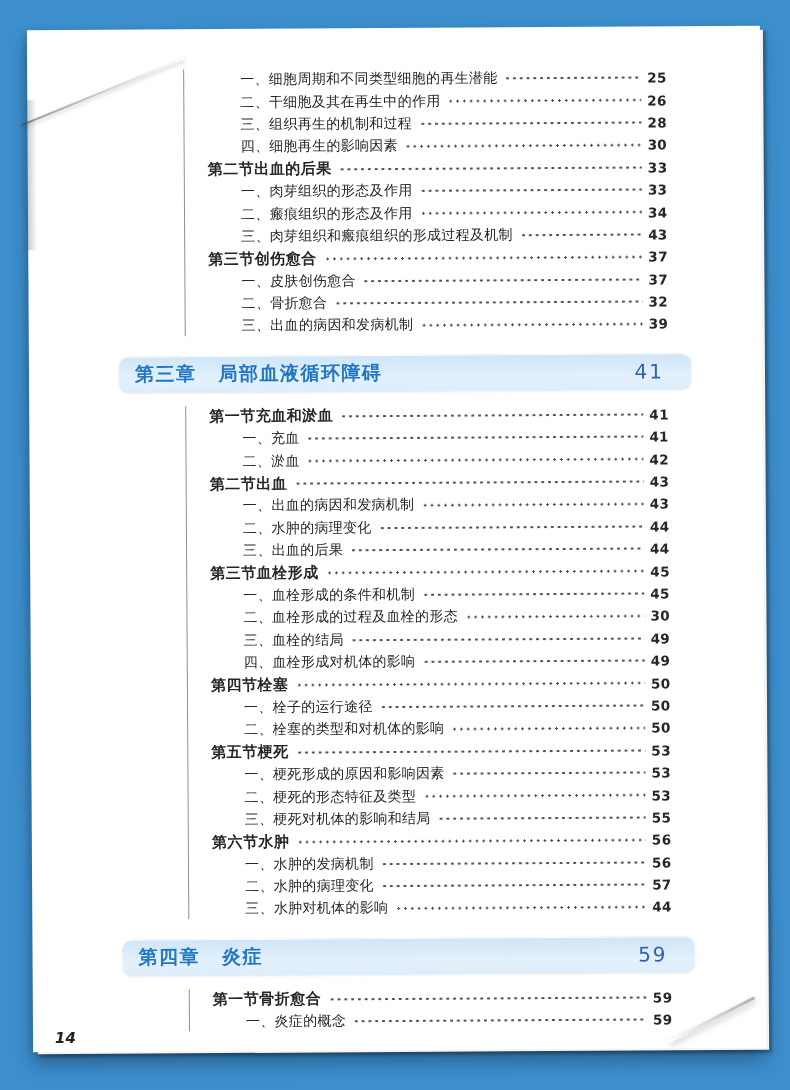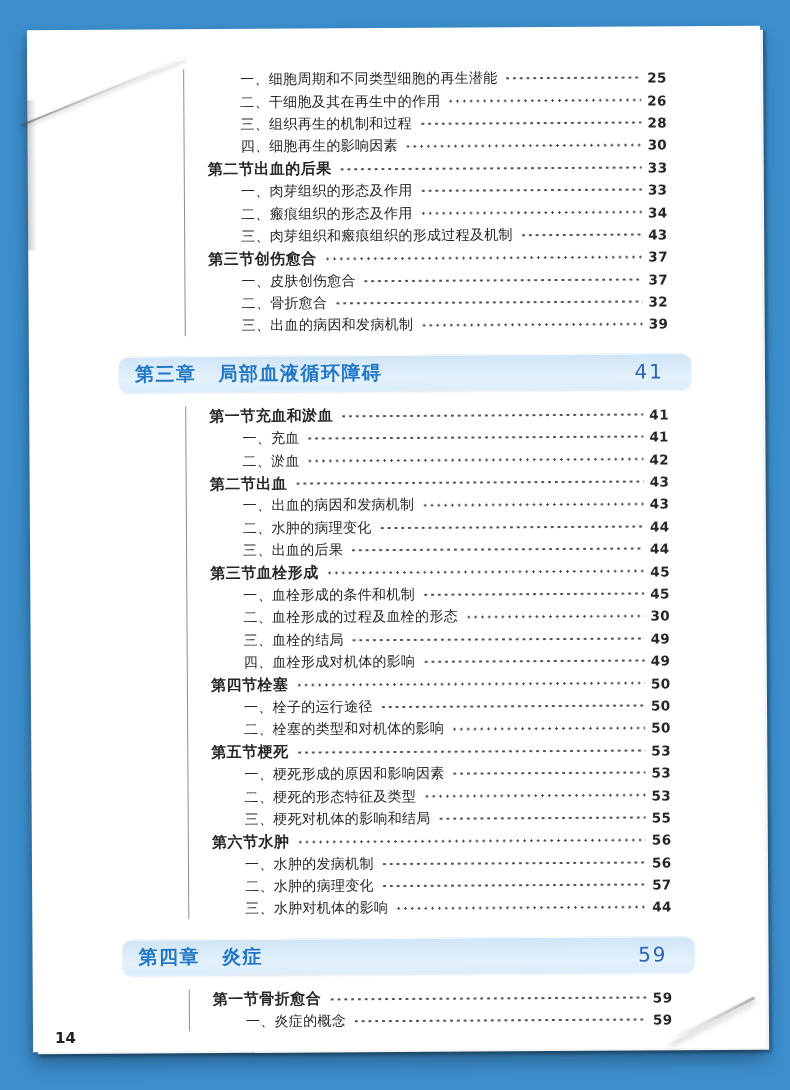--- a/index.html
+++ b/index.html
@@ -76,20 +76,21 @@
   .chapter-title{margin-left:22px;}
   .chapter-page{
     margin-left:auto;font-size:20px;font-weight:400;letter-spacing:2px;
     color:var(--chapter-page,#2d63b5);
     font-family:"DejaVu Sans","Liberation Sans",sans-serif;
   }
   .folio{
     position:absolute;left:22px;bottom:5px;
     font-size:15px;font-weight:700;color:#222;
     font-family:"DejaVu Sans","Liberation Sans",sans-serif;
+    font-style:italic;
   }
 </style>
 </head>
 <body>
 
 <div class="book-page">
   <div class="crease-tl"></div>
   <div class="edge-shade-tl"></div>
   <div class="toc">
       <div class="entries-block">

